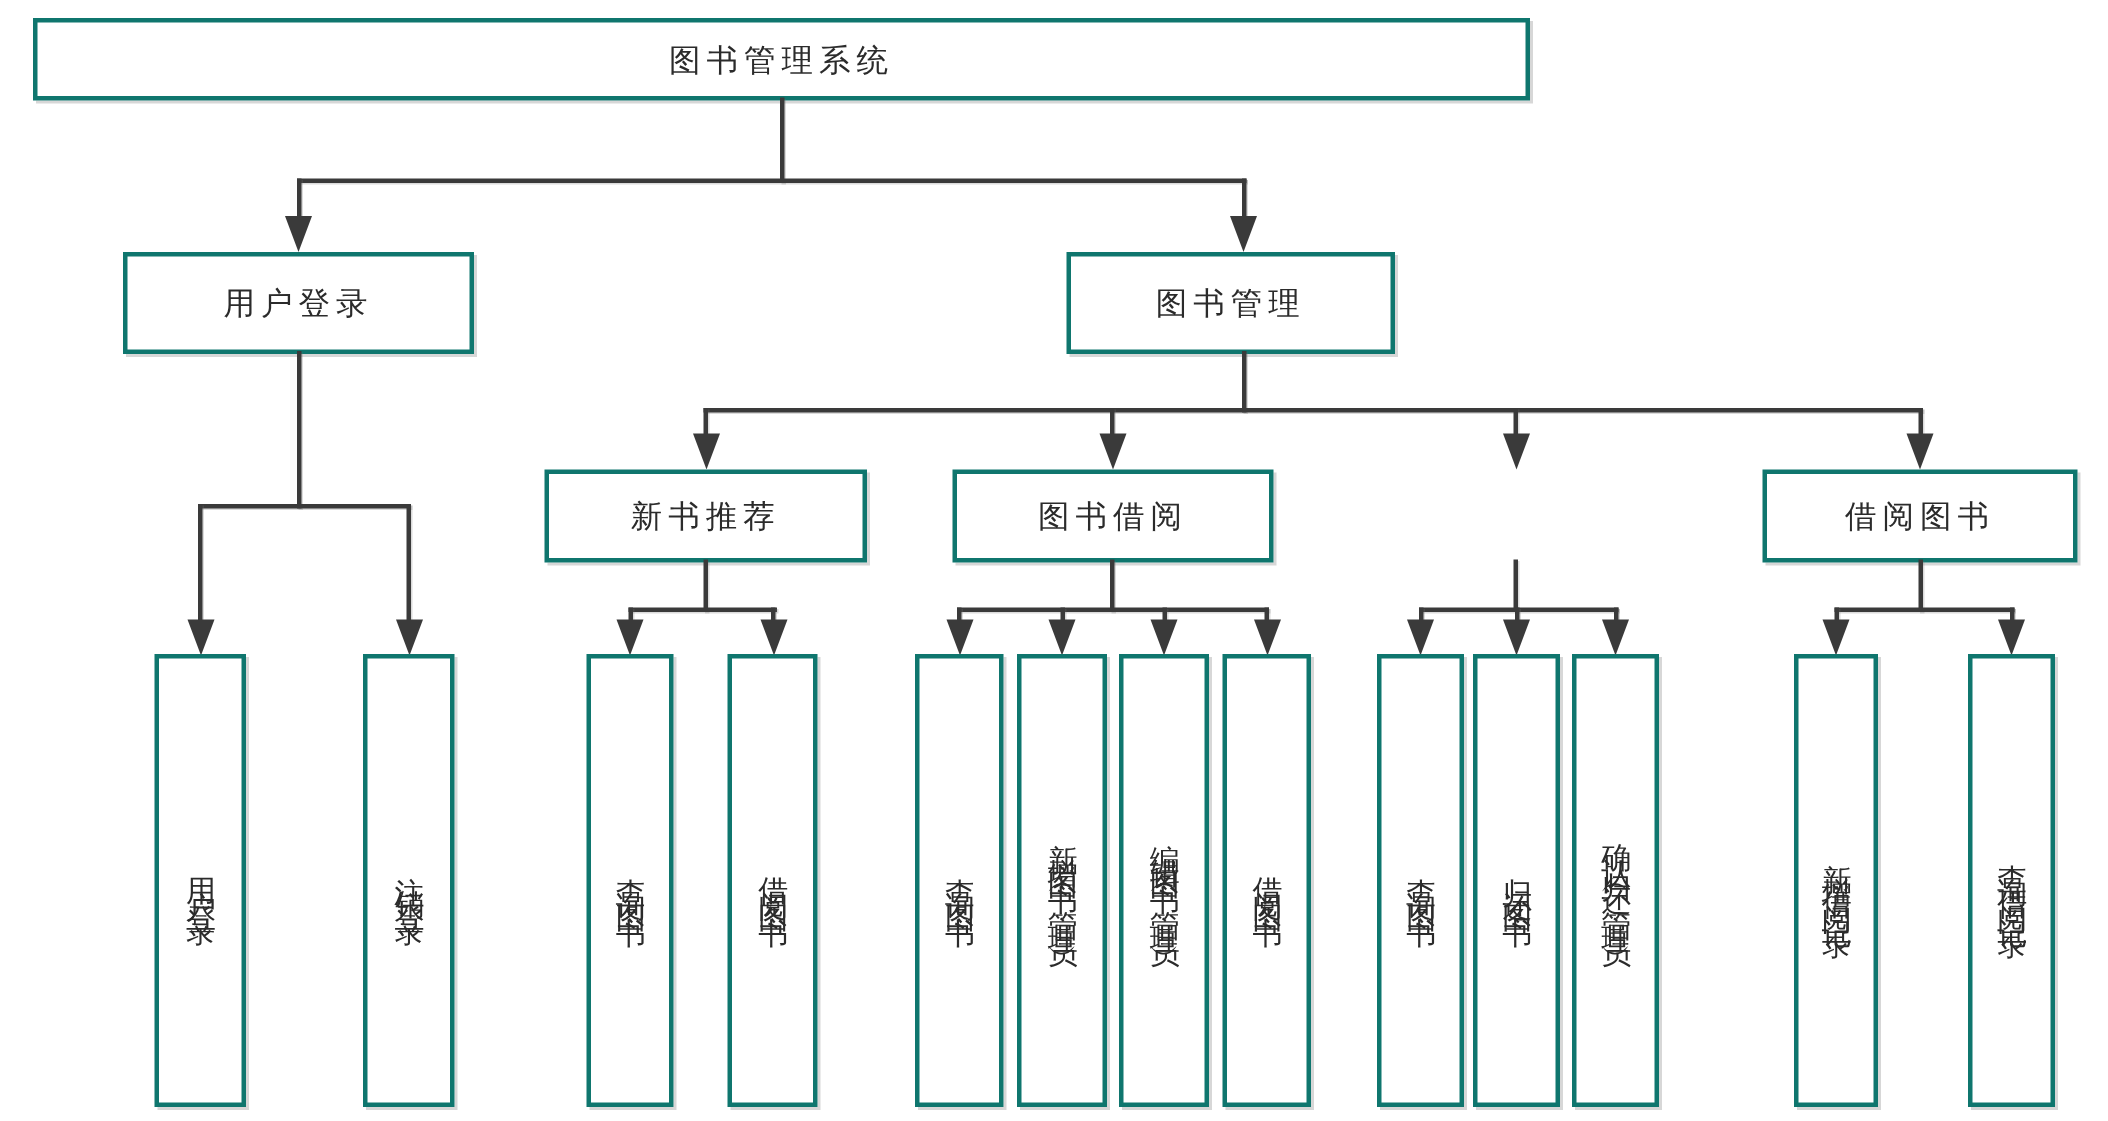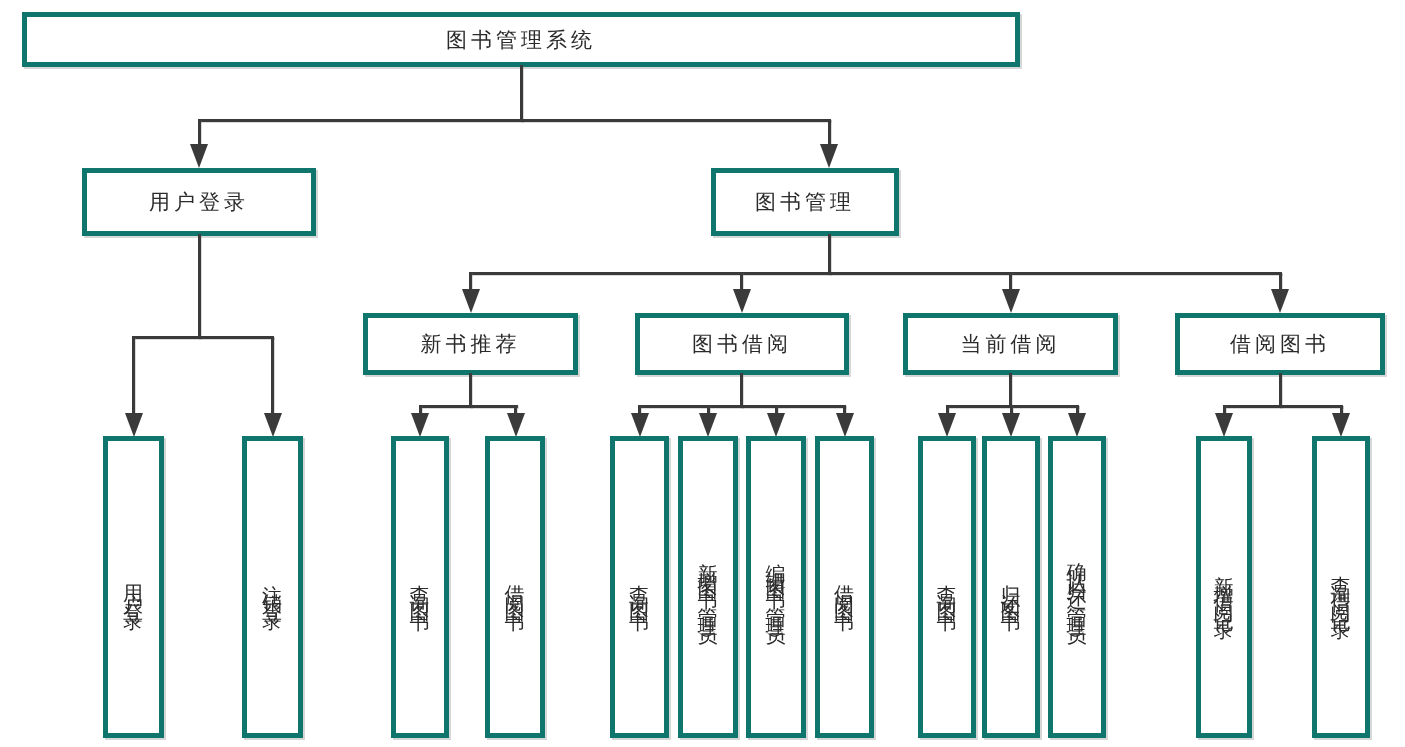--- a/index.html
+++ b/index.html
@@ -2,21 +2,21 @@
 <html><head>
 <meta charset="utf-8">
 <style>
   html,body { margin:0; padding:0; background:#ffffff; }
   .canvas {
     position:relative; width:1405px; height:747px; background:#ffffff;
     font-family:"Liberation Sans","DejaVu Sans",sans-serif; overflow:hidden;
   }
   .box {
     position:absolute; box-sizing:border-box; background:#ffffff;
-    border:5px solid #0f766e; color:#2b2b2b;
+    border:3px solid #0f766e; color:#2b2b2b;
     display:flex; align-items:center; justify-content:center;
     box-shadow:2px 2px 0 rgba(110,110,110,0.28);
   }
   .box.horiz span { font-size:21px; letter-spacing:4px; white-space:nowrap; }
   .box.vert span {
     writing-mode:vertical-rl; text-orientation:mixed;
     font-size:20px; letter-spacing:9px; line-height:1; white-space:nowrap;
   }
   .hl, .vl { position:absolute; background:#3a3a3a; box-shadow:1px 1px 0 rgba(110,110,110,0.25); }
   .hl { height:3px; }
@@ -43,21 +43,21 @@
   <div class="vl" style="left:519.5px;top:65px;height:57px"></div>
   <div class="hl" style="left:197.5px;top:119px;width:633px"></div>
   <div class="vl" style="left:197.5px;top:119px;height:30px"></div>
   <div class="vl" style="left:827.5px;top:119px;height:30px"></div>
   <div class="arrow" style="left:190px;top:144px"></div>
   <div class="arrow" style="left:820px;top:144px"></div>
 
   <div class="box horiz" style="left:82px;top:168px;width:234px;height:68px">
     <span>用户登录</span>
   </div>
-  <div class="box horiz" style="left:711px;top:168px;width:188px;height:68px">
+  <div class="box horiz" style="left:711px;top:168px;width:219px;height:68px">
     <span>图书管理</span>
   </div>
 
   <div class="vl" style="left:197.5px;top:234px;height:105px"></div>
   <div class="hl" style="left:132px;top:336px;width:142px"></div>
   <div class="vl" style="left:132px;top:336px;height:80px"></div>
   <div class="vl" style="left:271px;top:336px;height:80px"></div>
   <div class="arrow" style="left:124.5px;top:413px"></div>
   <div class="arrow" style="left:263.5px;top:413px"></div>
 
@@ -70,23 +70,20 @@
   <div class="arrow" style="left:461.5px;top:289px"></div>
   <div class="arrow" style="left:732.5px;top:289px"></div>
   <div class="arrow" style="left:1001.5px;top:289px"></div>
   <div class="arrow" style="left:1271px;top:289px"></div>
 
   <div class="box horiz" style="left:635px;top:313px;width:214px;height:62px">
     <span>图书借阅</span>
   </div>
   <div class="box horiz" style="left:363px;top:313px;width:215px;height:62px">
     <span>新书推荐</span>
-  </div>
-  <div class="box horiz" style="left:903px;top:313px;width:215px;height:62px">
-    <span>当前借阅</span>
   </div>
   <div class="box horiz" style="left:1175px;top:313px;width:210px;height:62px">
     <span>借阅图书</span>
   </div>
 
   <div class="vl" style="left:469px;top:373px;height:35px"></div>
   <div class="hl" style="left:418.5px;top:405px;width:99px"></div>
   <div class="vl" style="left:418.5px;top:405px;height:12px"></div>
   <div class="vl" style="left:514px;top:405px;height:12px"></div>
   <div class="arrow" style="left:411px;top:413px"></div>

